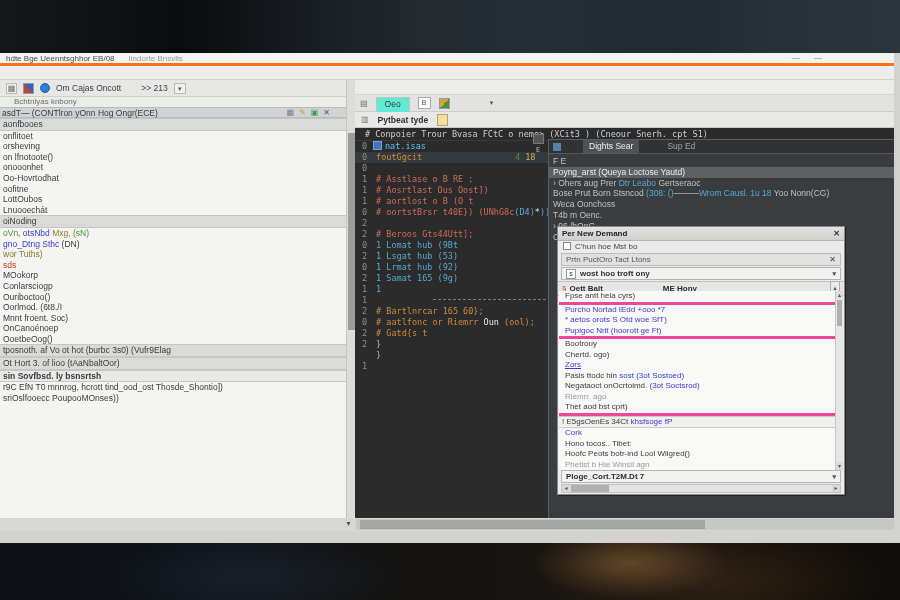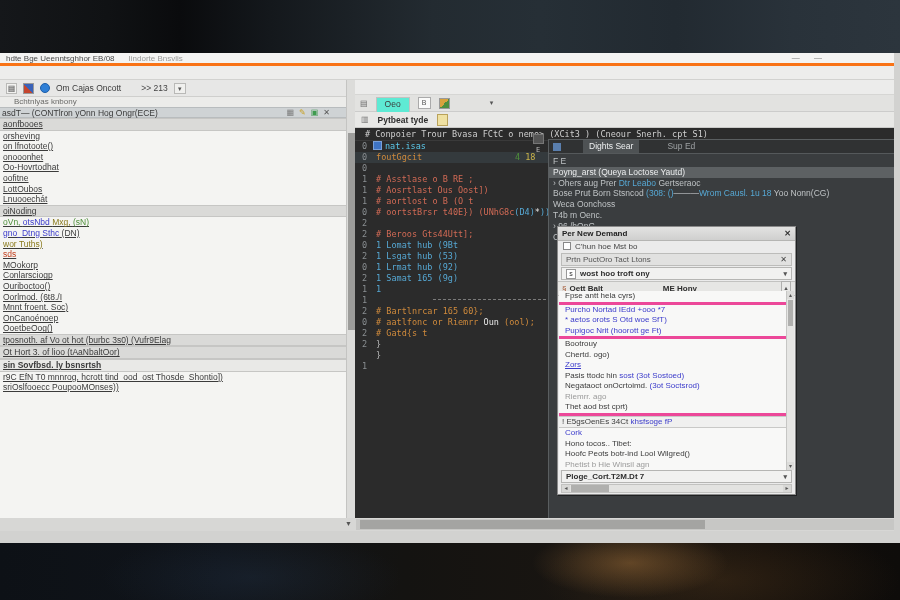--- a/index.html
+++ b/index.html
@@ -34,21 +34,21 @@
   .caretbox{display:inline-block;width:12px;height:11px;border:1px solid #b9b9b7;background:#f0f0ee;
             text-align:center;line-height:10px;font-size:7px;color:#555;box-sizing:border-box;}
   .leftlabel{position:absolute;left:0;top:44px;width:346px;height:10px;background:#ececea;color:#6a6a68;
              padding:0 0 0 14px;font-size:8px;line-height:10px;box-sizing:border-box;}
   .leftpane{position:absolute;left:0;top:54px;width:346px;height:411px;background:#f4f4f2;overflow:hidden;}
   .selrow{position:absolute;left:0;top:0;width:346px;height:11px;background:#cfd3d5;border-top:1px solid #b8bcbe;border-bottom:1px solid #b8bcbe;
           display:flex;align-items:center;padding:0 4px 0 2px;box-sizing:border-box;white-space:nowrap;}
   .selrow .sel-text{flex:1;overflow:hidden;}
   .selicons{display:flex;gap:5px;align-items:center;margin-right:12px;}
   .si{font-size:8px;line-height:8px;}
-  .leftlist{position:absolute;left:0;top:11px;width:346px;text-decoration:underline;}
+  .leftlist{position:absolute;left:0;top:11px;width:346px;}
   .lrow{height:10.6px;line-height:10.6px;padding-left:3px;white-space:nowrap;overflow:hidden;font-size:8.5px;}
   .lrow.row-header{background:#dadad8;border-top:1px solid #c6c6c4;border-bottom:1px solid #c6c6c4;color:#464644;}
   .lrow.row-headerbold{background:#e9e9e7;border-top:1px solid #c6c6c4;border-bottom:1px solid #c6c6c4;font-weight:bold;}
   
   .vscroll{position:absolute;left:346px;top:27px;width:9px;height:438px;background:#dcdcda;border-left:1px solid #c4c4c2;box-sizing:border-box;}
   .vthumb{position:absolute;left:1px;top:53px;width:7px;height:197px;background:#9c9c9a;}
   
   .rmenubar{position:absolute;left:355px;top:27px;width:539px;height:15px;background:#ececeb;border-bottom:1px solid #d6d6d4;
             display:flex;align-items:center;gap:12px;padding:0 6px;box-sizing:border-box;color:#3a3a3a;}
   .rtabs{position:absolute;left:355px;top:42px;width:539px;height:17px;background:#e2e2e0;border-bottom:1px solid #cccccb;
@@ -87,21 +87,21 @@
   .tw-tabs{height:13px;background:#303233;border-bottom:1px solid #55595b;display:flex;align-items:center;gap:22px;padding:0 4px;}
   .tw-tabicon{width:8px;height:8px;background:#5a7fae;display:inline-block;}
   .tw-tab{color:#9da1a3;height:13px;line-height:13px;padding:0 6px;}
   .tw-tab.active{background:#4e5254;color:#eef0f1;}
   .tw-rows{padding-top:2px;}
   .tw-row{height:10.8px;line-height:10.8px;padding-left:4px;white-space:nowrap;overflow:hidden;}
   .tw-row.row-hl{background:#5d6163;}
   .tw-gutter{position:absolute;left:2px;top:100px;width:7px;color:#8d9396;font-size:7.5px;text-align:center;}
   .tw-gutter div{height:15.5px;line-height:15.5px;}
   
-  .popup{position:absolute;left:8px;top:86px;width:239px;height:269px;background:#ebebeb;border:1px solid #8a8a8a;
+  .popup{position:absolute;left:8px;top:86px;width:288px;height:269px;background:#ebebeb;border:1px solid #8a8a8a;
          box-shadow:1px 1px 0 rgba(0,0,0,.45);color:#2e2e2e;font-size:8px;box-sizing:border-box;}
   .p-title{height:13px;background:linear-gradient(#e3e3e2,#cfcfce);border-bottom:1px solid #b5b5b3;display:flex;align-items:center;
            padding:0 4px;font-weight:bold;color:#222;}
   .p-close{margin-left:auto;color:#333;font-size:8px;}
   .p-rowtop{height:12px;line-height:12px;padding:0 5px;color:#444;}
   .p-rowtop .chk{display:inline-block;width:6px;height:6px;border:1px solid #888;background:#fff;margin-right:4px;vertical-align:-1px;}
   .p-section{height:13px;line-height:12px;margin:0 3px;background:#e1e1e0;border:1px solid #bcbcba;display:flex;align-items:center;
              padding:0 4px;color:#555;box-sizing:border-box;}
   .p-section .x{margin-left:auto;color:#444;}
   .p-combo{height:13px;line-height:12px;margin:1px 3px 0;background:#f1f1f0;border:1px solid #b5b5b3;display:flex;align-items:center;
@@ -179,20 +179,21 @@
         <span class="selicons">
           <span class="si" style="color:#7a7a7a">▦</span>
           <span class="si" style="color:#c9a227">✎</span>
           <span class="si" style="color:#3f9b4f">▣</span>
           <span class="si" style="color:#555">✕</span>
         </span>
       </div>
       <div class="leftlist">
 
       <div class="lrow row-header"><span><span class="c-dark">aonfbooes</span></span></div>
+          <div class="lrow"><span><span class="c-dark">onflitoet</span></span></div>
           <div class="lrow"><span><span class="c-dark">orsheving</span></span></div>
           <div class="lrow"><span><span class="c-dark">on lfnotoote()</span></span></div>
           <div class="lrow"><span><span class="c-dark">onooonhet</span></span></div>
           <div class="lrow"><span><span class="c-dark">Oo-Hovrtodhat</span></span></div>
           <div class="lrow"><span><span class="c-dark">oofitne</span></span></div>
           <div class="lrow"><span><span class="c-dark">LottOubos</span></span></div>
           <div class="lrow"><span><span class="c-dark">Lnuooechát</span></span></div>
           <div class="lrow row-header"><span><span class="c-dark">oiNoding</span></span></div>
           <div class="lrow"><span><span class="c-green">oVn, </span><span class="c-blue">otsNbd </span><span class="c-olive">Mxg, </span><span class="c-green">(sN)</span></span></div>
           <div class="lrow"><span><span class="c-blue">gno_Dtng Sthc </span><span class="c-dark">(DN)</span></span></div>

